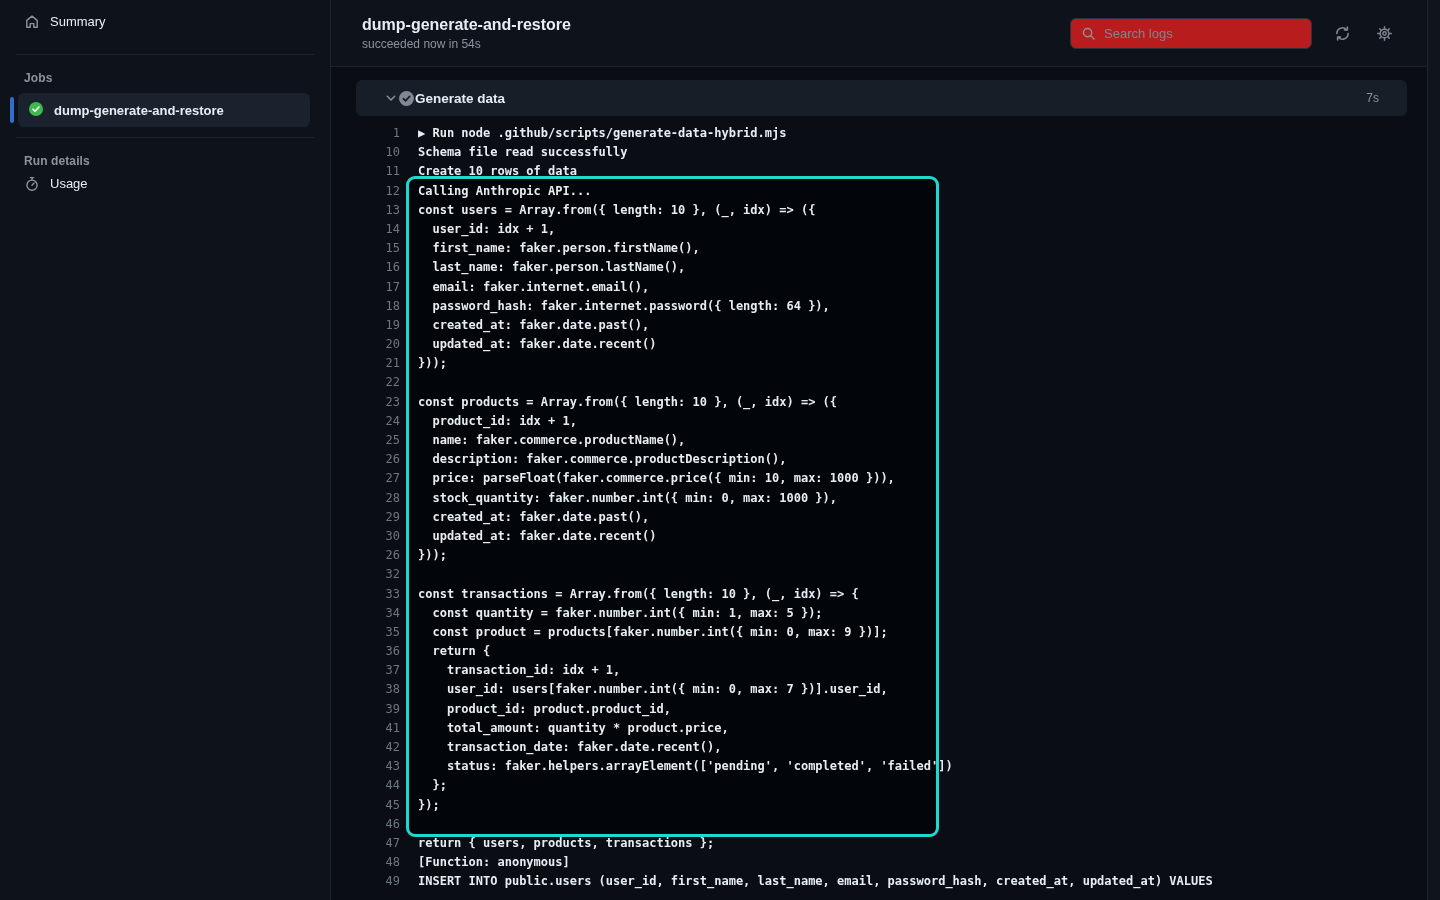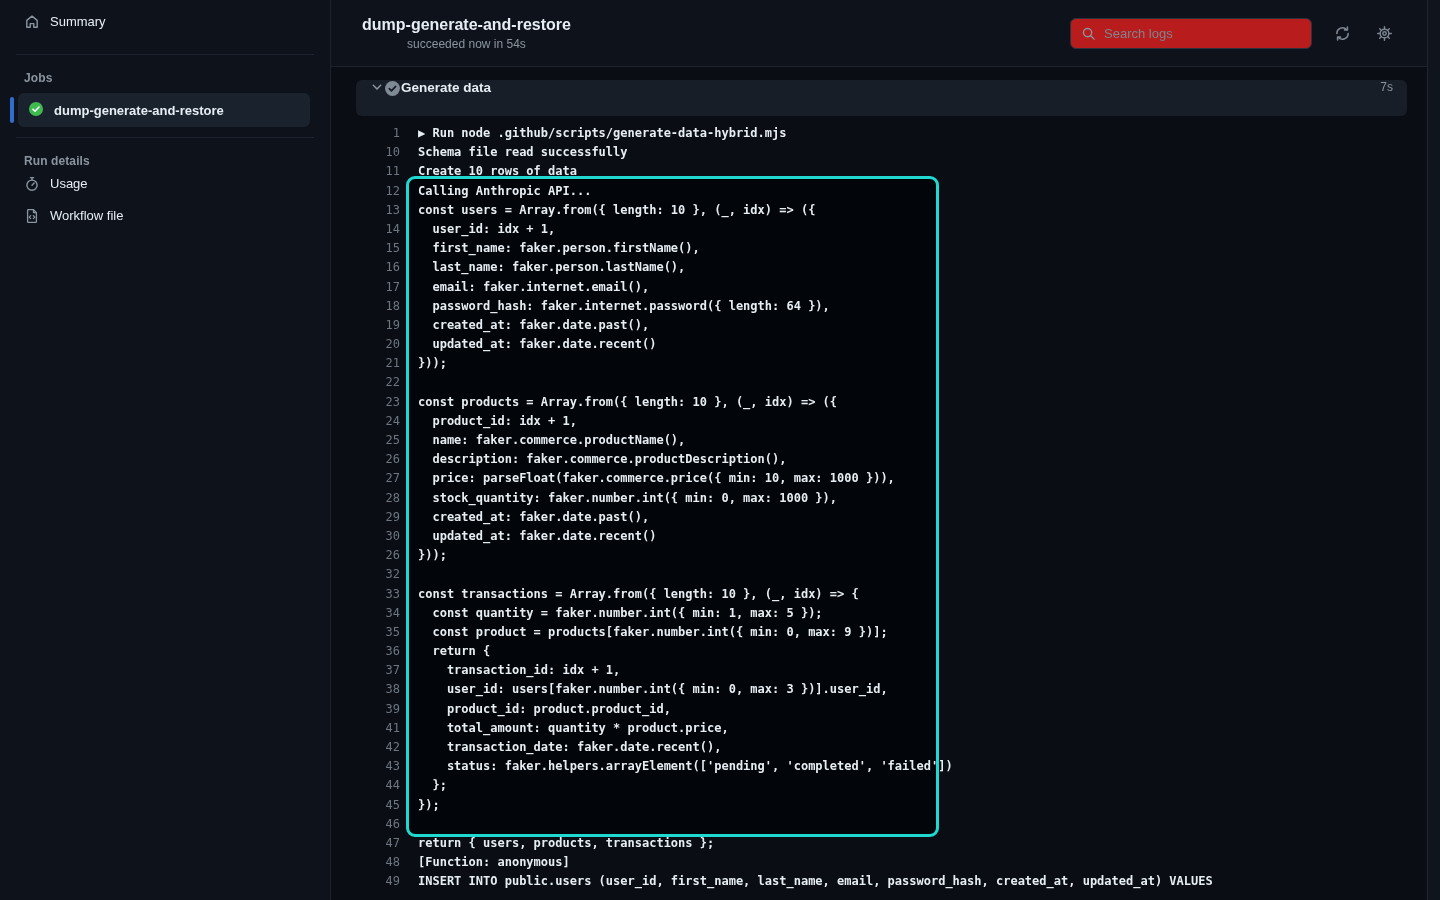--- a/index.html
+++ b/index.html
@@ -60,21 +60,21 @@
   .main{position:absolute;left:331px;top:0;right:0;bottom:0;background:var(--c-log);}
   .main-header{
     position:absolute;left:0;top:0;right:0;height:67px;
     background:var(--c-page);
     border-bottom:1px solid var(--c-border-soft);
     display:flex;align-items:center;
     padding:0 44px 0 31px;
   }
   .hdr-titles{display:flex;flex-direction:column;gap:3px;}
   .hdr-title{font-size:16px;font-weight:700;color:var(--c-text);}
-  .hdr-sub{font-size:12px;color:var(--c-muted);text-align:center;}
+  .hdr-sub{font-size:12px;color:var(--c-muted);}
   .hdr-right{margin-left:auto;display:flex;align-items:center;gap:18px;}
   .search-box{
     display:flex;align-items:center;gap:8px;
     width:242px;height:31px;border:1px solid #2a323d;border-radius:6px;
     background:#b91c1c;padding:0 10px;color:var(--c-muted);
   }
   .search-box input{
     background:transparent;border:none;outline:none;color:var(--c-text);
     font-size:13px;width:100%;font-family:"Liberation Sans",sans-serif;
   }
@@ -83,21 +83,21 @@
     width:24px;height:24px;color:#7d8590;cursor:pointer;background:none;border:none;}
   
   .log-area{position:absolute;left:0;top:67px;right:13px;bottom:0;background:var(--c-log);}
   .scroll-gutter{
     position:absolute;right:0;top:0;bottom:0;width:13px;
     background:#10151d;border-left:1px solid #1e2631;
   }
   .step-header{
     position:absolute;left:25px;right:20px;top:13px;height:36px;
     background:var(--c-panel);border-radius:6px;
-    display:flex;align-items:flex-start;gap:0;padding:0 14px;
+    display:flex;align-items:center;gap:0;padding:0 28px;
     cursor:pointer;
   }
   .step-name{font-size:13.5px;font-weight:600;color:var(--c-text);}
   .step-duration{margin-left:auto;font-size:12px;color:var(--c-muted);}
   .chev{color:var(--c-muted);display:flex;}
   .log-body{
     position:absolute;left:25px;right:20px;top:49px;bottom:0;
     padding-top:8px;
     font-family:"DejaVu Sans Mono","DejaVu Sans",monospace;
     font-size:12px;line-height:var(--lh);
@@ -146,30 +146,20 @@
   <div class="sb-item">
     <span class="icn">
       <svg width="16" height="16" viewBox="0 0 16 16" fill="none" stroke="currentColor" stroke-width="1.4" stroke-linecap="round">
         <circle cx="8" cy="9.2" r="5.1"></circle>
         <path d="M6.4 1.6h3.2M8 1.6v2.5M8 9.2l2.1-2.1"></path>
       </svg>
     </span>
     <span>Usage</span>
   </div>
 
-  <div class="sb-item">
-    <span class="icn">
-      <svg width="16" height="16" viewBox="0 0 16 16" fill="none" stroke="currentColor" stroke-width="1.3" stroke-linecap="round" stroke-linejoin="round">
-        <path d="M9.5 1.7H4.2a.6.6 0 0 0-.6.6v11.4a.6.6 0 0 0 .6.6h7.6a.6.6 0 0 0 .6-.6V4.6L9.5 1.7z"></path>
-        <path d="M9.5 1.7v2.9h2.9"></path>
-        <path d="M6.7 7.6 5.2 9.1l1.5 1.5M9.3 7.6l1.5 1.5-1.5 1.5"></path>
-      </svg>
-    </span>
-    <span>Workflow file</span>
-  </div>
 </nav>
 
 <main class="main">
 
   <header class="main-header">
     <div class="hdr-titles">
       <div class="hdr-title">dump-generate-and-restore</div>
       <div class="hdr-sub">succeeded now in 54s</div>
     </div>
     <div class="hdr-right">
@@ -246,21 +236,21 @@
           <div class="log-row"><span class="ln">28</span><span class="code">  stock_quantity: faker.number.int({ min: 0, max: 1000 }),</span></div>
           <div class="log-row"><span class="ln">29</span><span class="code">  created_at: faker.date.past(),</span></div>
           <div class="log-row"><span class="ln">30</span><span class="code">  updated_at: faker.date.recent()</span></div>
           <div class="log-row"><span class="ln">26</span><span class="code">}));</span></div>
           <div class="log-row"><span class="ln">32</span><span class="code"></span></div>
           <div class="log-row"><span class="ln">33</span><span class="code">const transactions = Array.from({ length: 10 }, (_, idx) =&gt; {</span></div>
           <div class="log-row"><span class="ln">34</span><span class="code">  const quantity = faker.number.int({ min: 1, max: 5 });</span></div>
           <div class="log-row"><span class="ln">35</span><span class="code">  const product = products[faker.number.int({ min: 0, max: 9 })];</span></div>
           <div class="log-row"><span class="ln">36</span><span class="code">  return {</span></div>
           <div class="log-row"><span class="ln">37</span><span class="code">    transaction_id: idx + 1,</span></div>
-          <div class="log-row"><span class="ln">38</span><span class="code">    user_id: users[faker.number.int({ min: 0, max: 3 })].user_id,</span></div>
+          <div class="log-row"><span class="ln">38</span><span class="code">    user_id: users[faker.number.int({ min: 0, max: 7 })].user_id,</span></div>
           <div class="log-row"><span class="ln">39</span><span class="code">    product_id: product.product_id,</span></div>
           <div class="log-row"><span class="ln">41</span><span class="code">    total_amount: quantity * product.price,</span></div>
           <div class="log-row"><span class="ln">42</span><span class="code">    transaction_date: faker.date.recent(),</span></div>
           <div class="log-row"><span class="ln">43</span><span class="code">    status: faker.helpers.arrayElement(['pending', 'completed', 'failed'])</span></div>
           <div class="log-row"><span class="ln">44</span><span class="code">  };</span></div>
           <div class="log-row"><span class="ln">45</span><span class="code">});</span></div>
           <div class="log-row"><span class="ln">46</span><span class="code"></span></div>
           <div class="log-row"><span class="ln">47</span><span class="code">return { users, products, transactions };</span></div>
           <div class="log-row"><span class="ln">48</span><span class="code">[Function: anonymous]</span></div>
           <div class="log-row"><span class="ln">49</span><span class="code">INSERT INTO public.users (user_id, first_name, last_name, email, password_hash, created_at, updated_at) VALUES</span></div>

